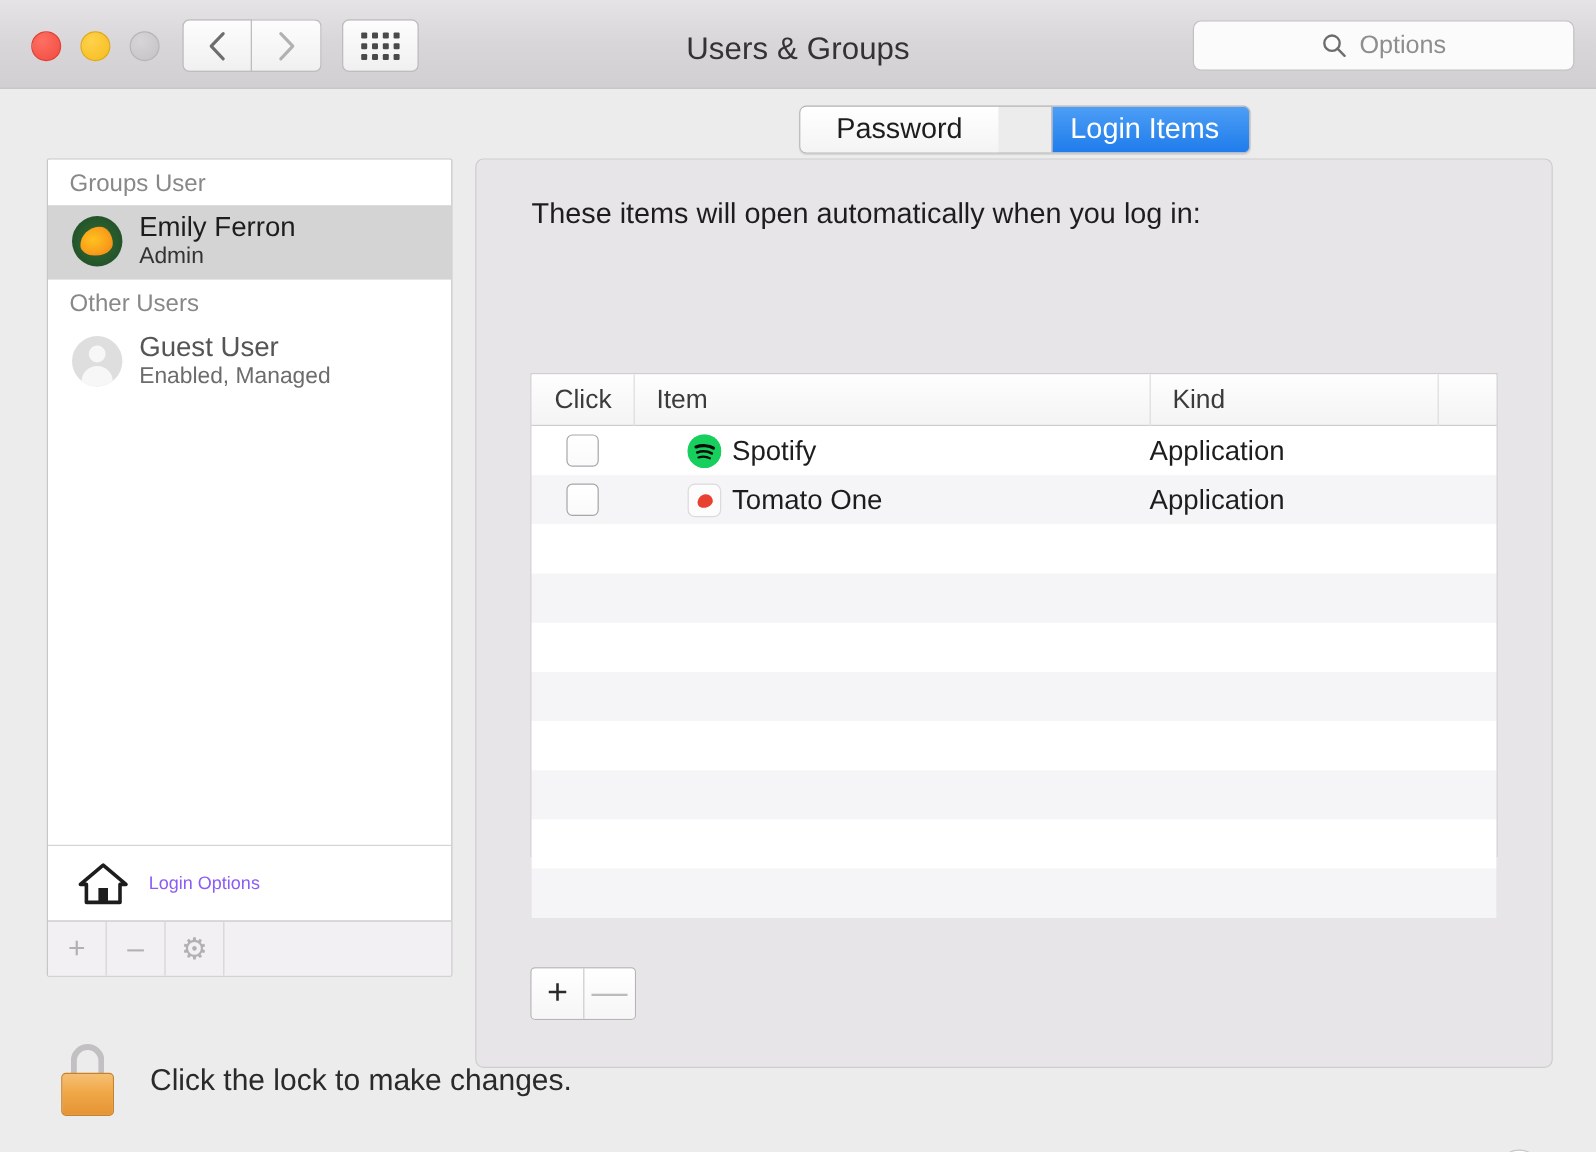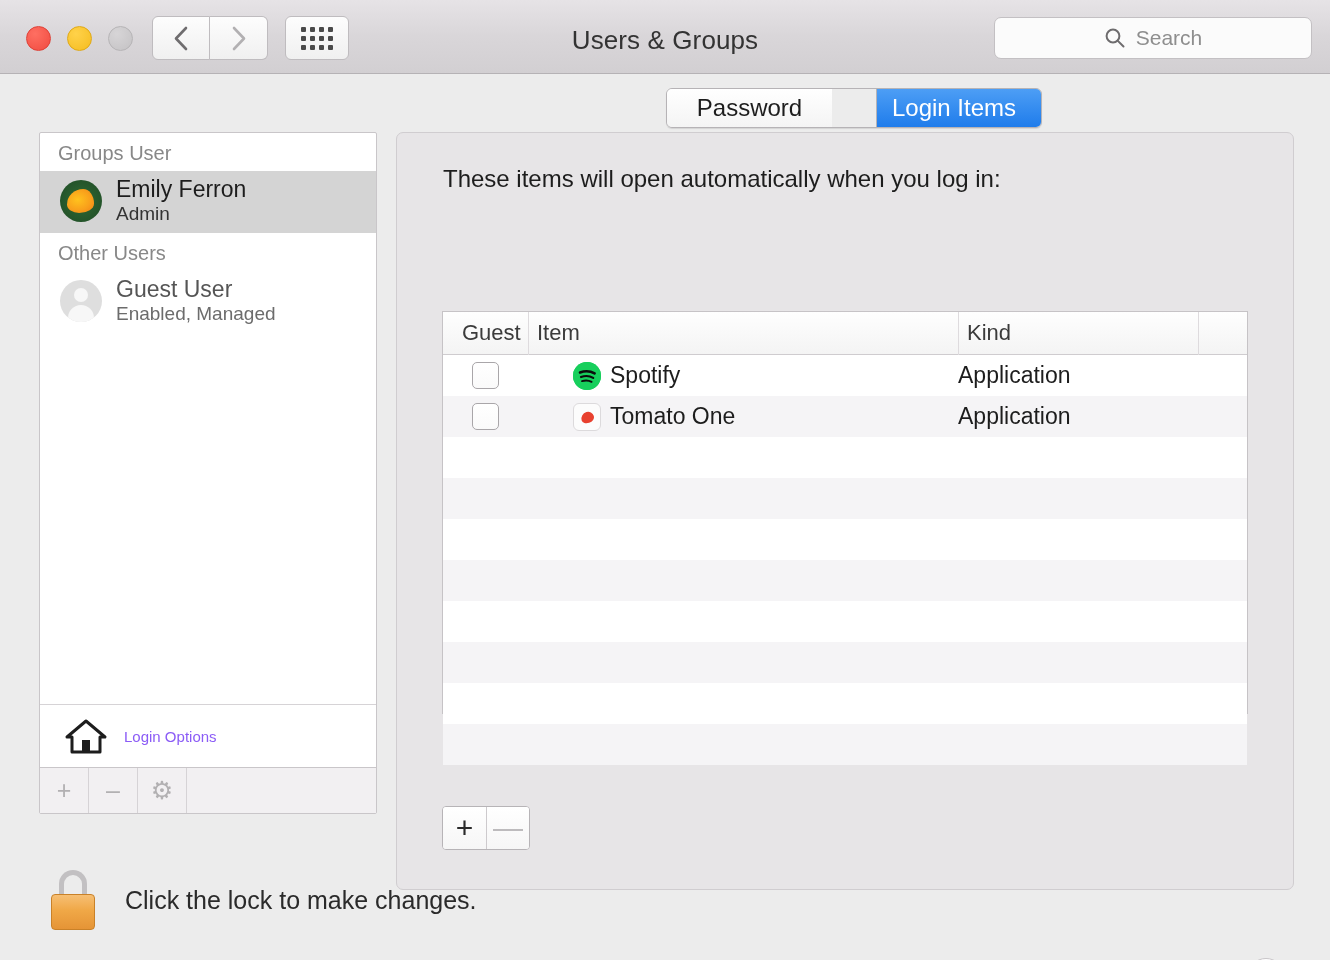--- a/index.html
+++ b/index.html
@@ -271,21 +271,21 @@
   .thead {
     display: flex;
     height: 43px;
     background: linear-gradient(to bottom, #fefefe, #f4f4f4);
     border-bottom: 1px solid #cfcccf;
     align-items: center;
   }
   .th {
     font-size: 22px;
     color: #3b3b3b;
-    padding-left: 8px;
+    padding-left: 18px;
     height: 43px;
     display: flex;
     align-items: center;
   }
   .th.hide { width: 85px; padding-left: 19px; }
   .th.item { width: 430px; border-left: 1px solid #dedbde; }
   .th.kind { width: 240px; border-left: 1px solid #dedbde; }
   .th.last { flex: 1 1 auto; border-left: 1px solid #dedbde; }
 
   .tbody { position: relative; height: 359px; }
@@ -448,21 +448,21 @@
     </div>
 
     <div class="win-title">Users &amp; Groups</div>
 
     <div class="searchbox">
       <span class="search-inner">
         <svg width="22" height="22" viewBox="0 0 22 22">
           <circle cx="9" cy="9" r="6.4" fill="none" stroke="#6e6c6e" stroke-width="2"></circle>
           <line x1="13.6" y1="13.6" x2="19.5" y2="19.5" stroke="#6e6c6e" stroke-width="2" stroke-linecap="round"></line>
         </svg>
-        <span class="search-ph">Search</span>
+        <span class="search-ph">Options</span>
       </span>
     </div>
   </div>
 
   <div class="content">
 
     <div class="sidebar">
       <div class="user-list">
 
         <div class="group-hdr">Groups User</div>
@@ -506,21 +506,21 @@
 
       <div class="tabs">
         <div class="tab">Password</div>
         <div class="tab active">Login Items</div>
       </div>
 
       <div class="panel-headline">These items will open automatically when you log in:</div>
 
       <div class="table">
         <div class="thead">
-          <div class="th hide">Guest</div>
+          <div class="th hide">Click</div>
           <div class="th item">Item</div>
           <div class="th kind">Kind</div>
           <div class="th last"></div>
         </div>
 
         <div class="tbody">
 
           <div class="trow odd">
             <div class="td-hide">
               <span class="chk"></span>

